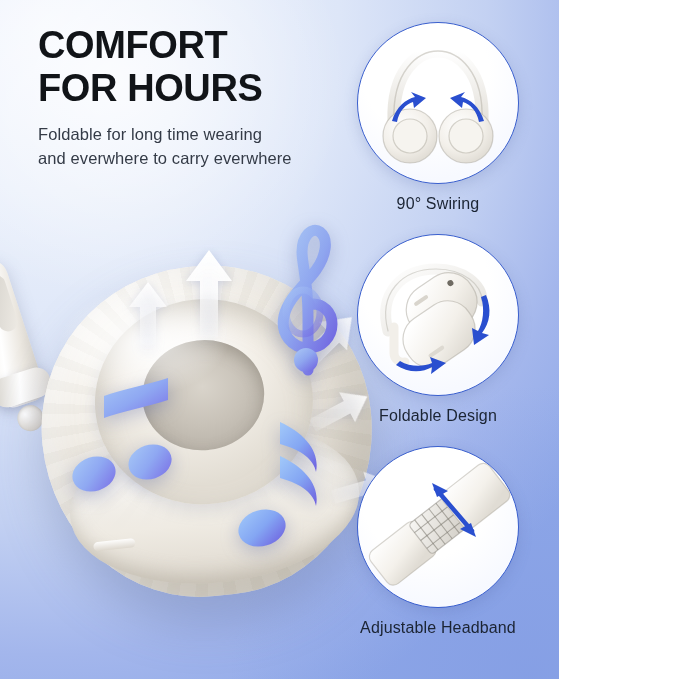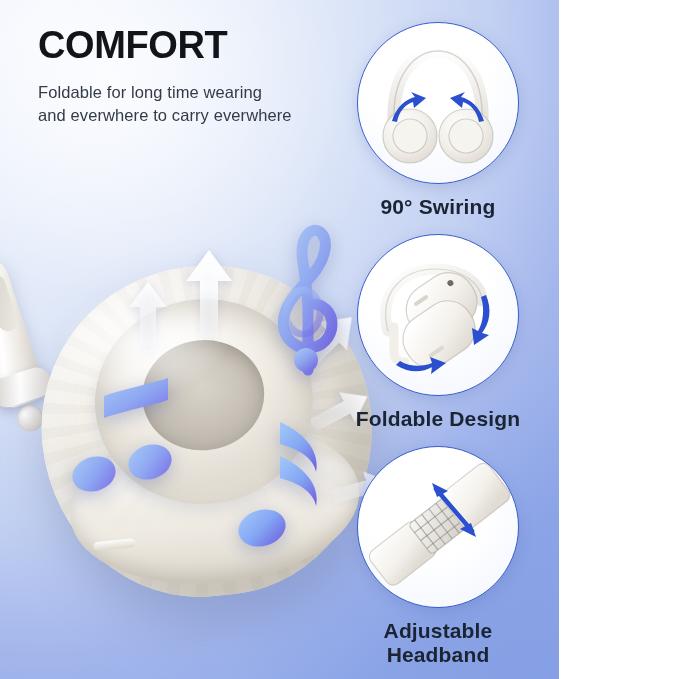--- a/index.html
+++ b/index.html
@@ -233,39 +233,40 @@
     margin: 0 auto;
     border-radius: 50%;
     background: radial-gradient(68% 68% at 42% 30%, #ffffff 0%, #ffffff 58%, #f7f9ff 100%);
     border: 1.6px solid #3a5fcd;
     box-shadow: 0 4px 14px rgba(80,100,165,0.22);
     overflow: hidden;
   }
   .panel-label {
     margin-top: 11px;
     color: #1b2433;
-    font-size: 21px;
-    font-weight: 700;
+    font-size: 16px;
+    font-weight: 400;
     letter-spacing: 0.15px;
   }
   .circle svg { display: block; }
   .circle-art {
     position: absolute;
     inset: 0;
   }
 </style>
 </head>
 <body>
 
 <div id="poster">
   <div class="bg-tint"></div>
 
   <div class="headline-block">
     <h1 class="headline">
       <span>COMFORT</span>
+      <span class="line2">FOR HOURS</span>
     </h1>
     <p class="subhead">
       <span class="sline">Foldable for long time wearing</span>
       <span class="sline">and everwhere to carry everwhere</span>
     </p>
   </div>
 
   <div class="product-scene">
 
     <div class="yoke">

